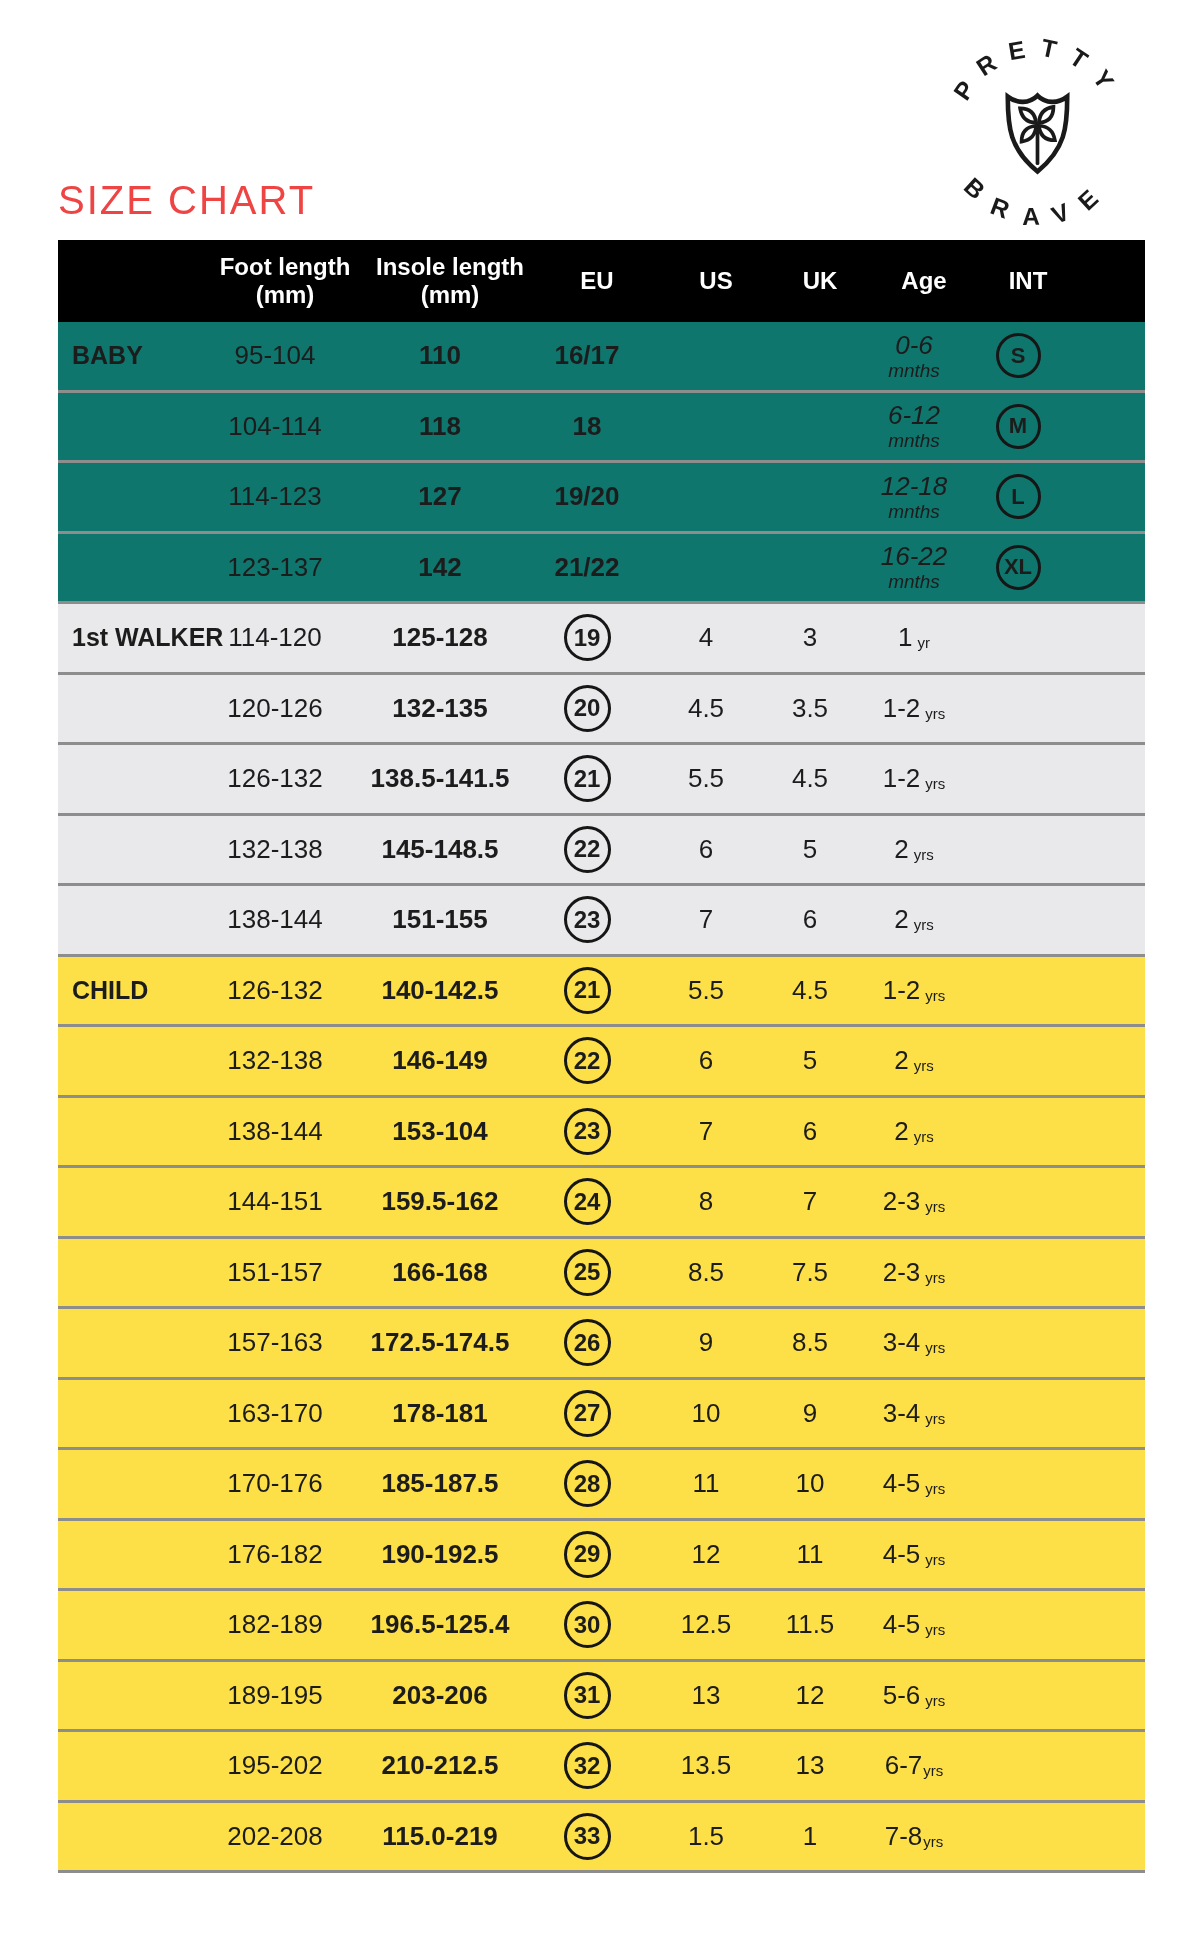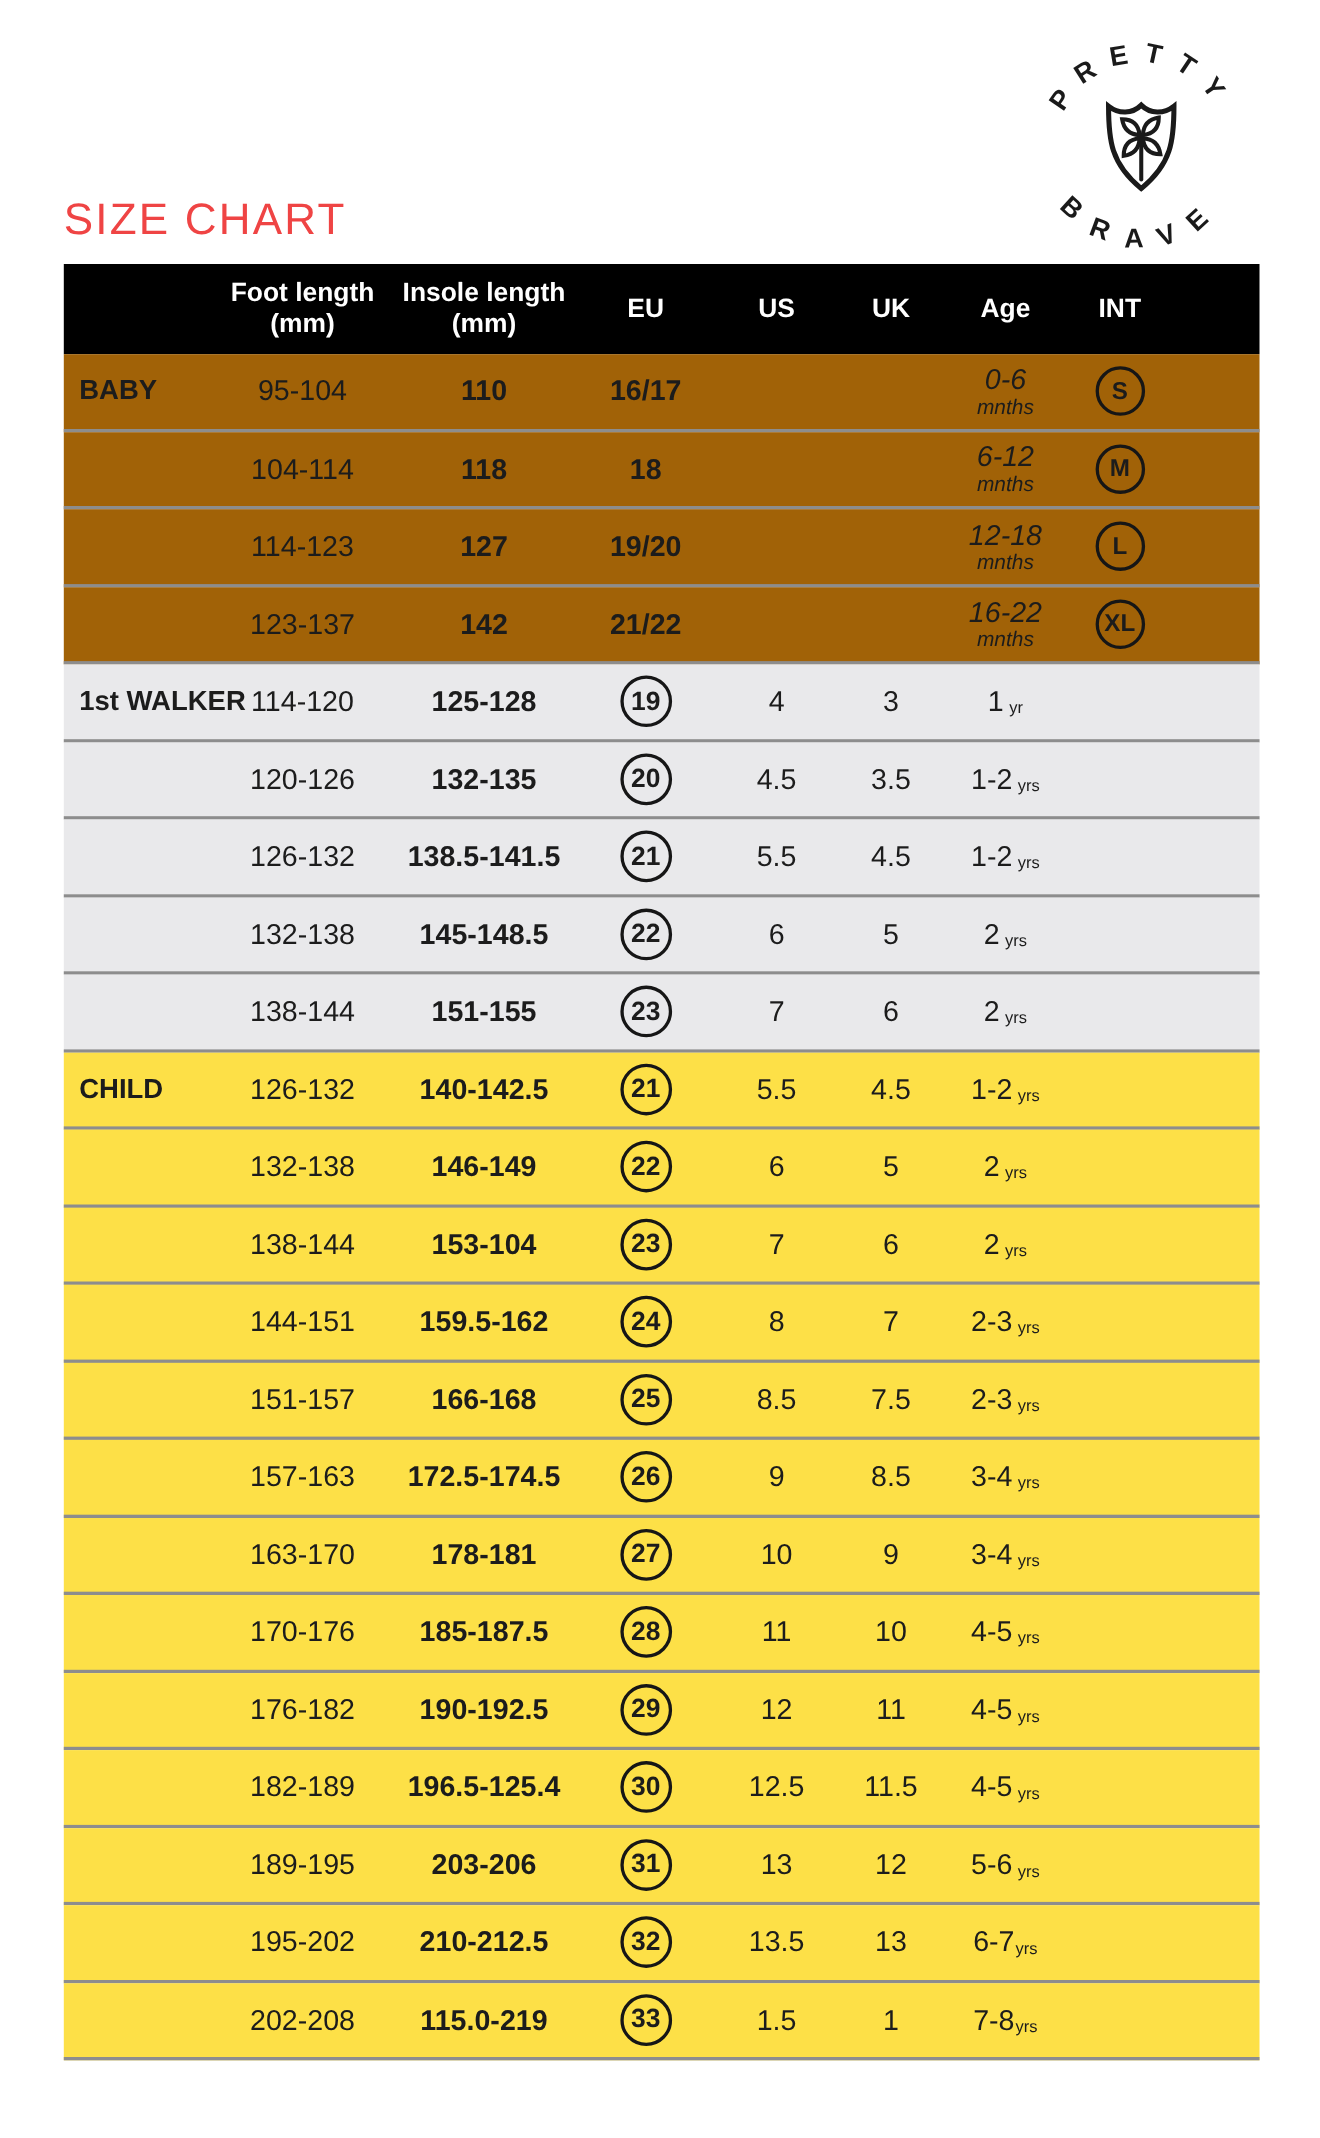--- a/index.html
+++ b/index.html
@@ -19,29 +19,29 @@
 
   
   .size-table{position:absolute;left:58px;top:240px;width:1087px;}
   .grid{
     display:grid;
     grid-template-columns:132px 170px 160px 134px 104px 104px 104px 104px 75px;
     align-items:center;
   }
   .thead{
     background:#000000;color:#ffffff;height:82px;
-    font-weight:700;font-size:24px;
+    font-weight:700;font-size:24px;padding-left:10px;
   }
   .thead .cell{text-align:center;line-height:1.18;}
   .trow{
     height:70.5px;box-sizing:border-box;
     border-bottom:3px solid #8d8d8d;
     font-size:26px;
   }
-  .trow.baby{background:#a16207;}
+  .trow.baby{background:#0f766e;}
   .trow.walker{background:#e9e9eb;}
   .trow.child{background:#fde047;}
 
   .cell{text-align:center;}
   .cell.label{
     text-align:left;padding-left:14px;font-weight:700;font-size:25px;
     white-space:nowrap;
   }
   .cell.insole{font-weight:700;}
   .cell.eu-plain{font-weight:700;}

